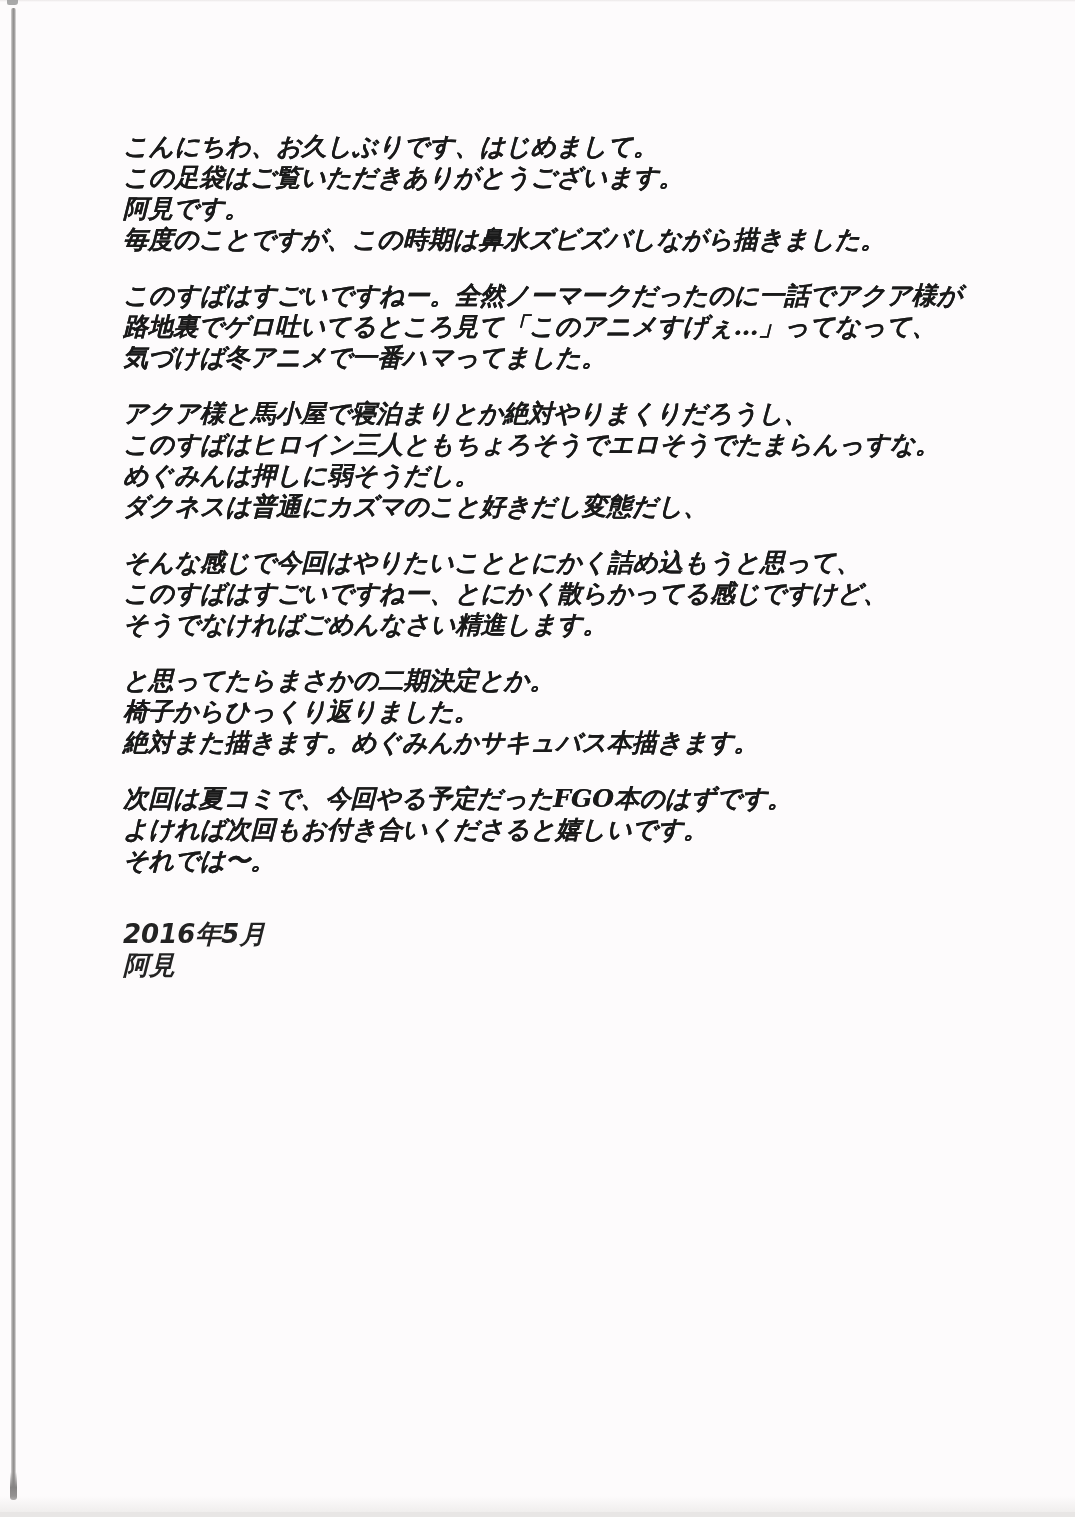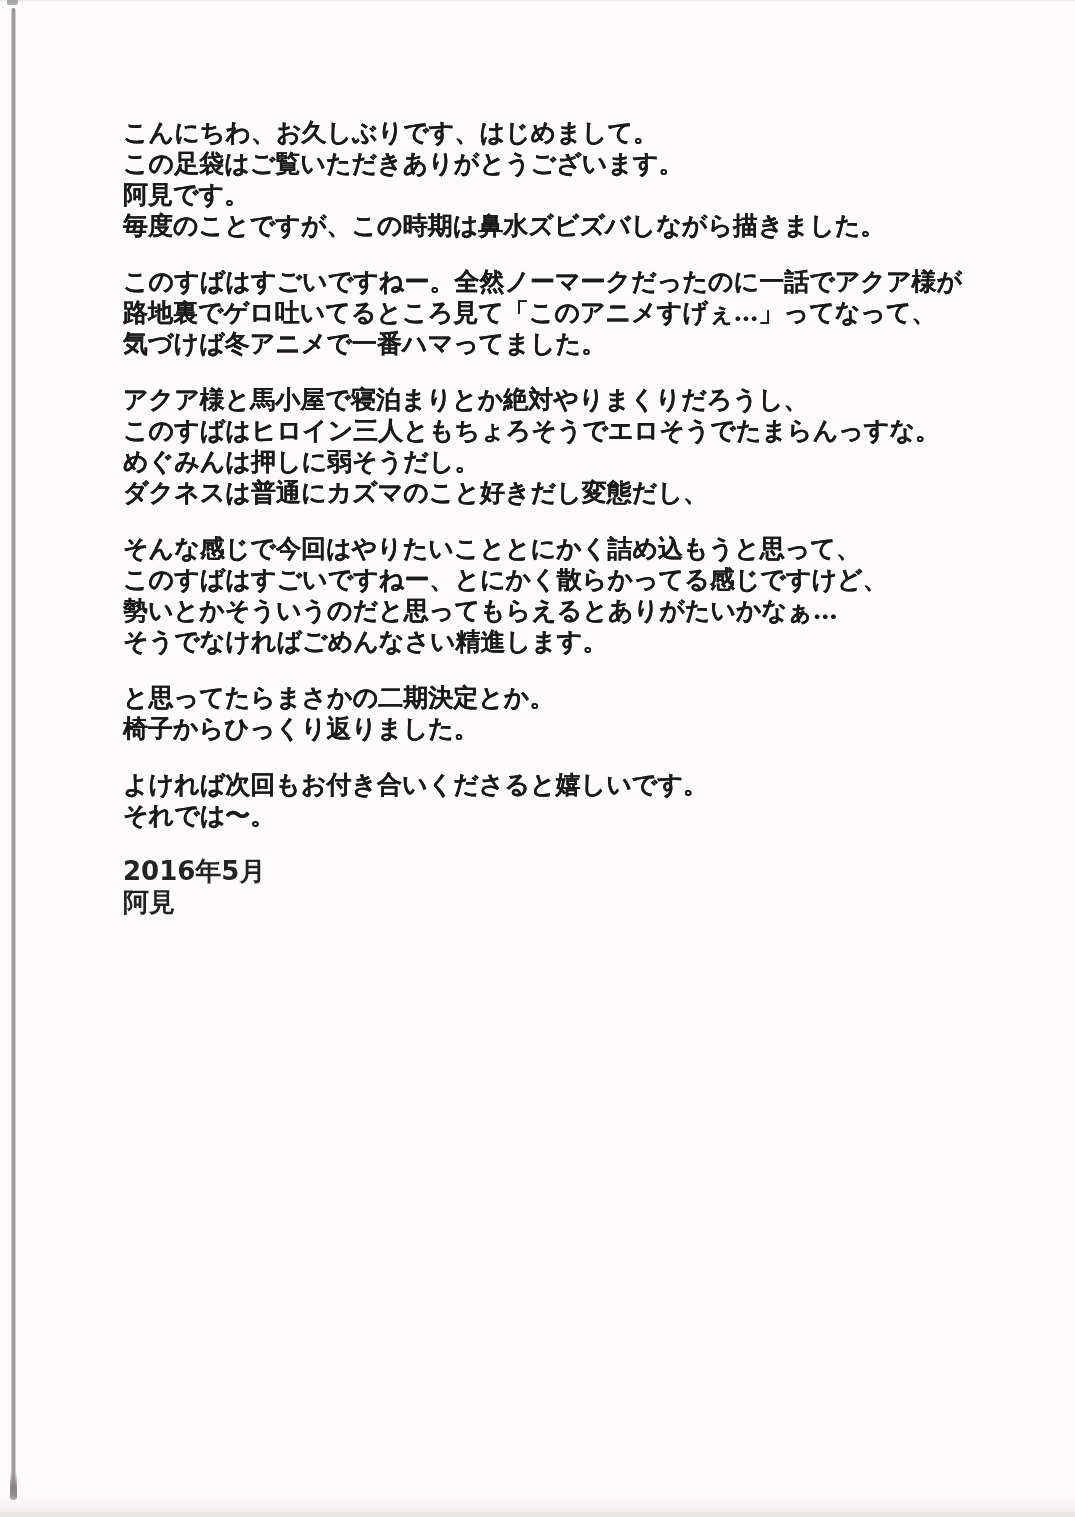--- a/index.html
+++ b/index.html
@@ -55,38 +55,39 @@
     position: absolute;
     left: 0; right: 0; bottom: 0;
     height: 5px;
     background: #e8e6e5;
   }
 
   
   .text-block {
     position: absolute;
     left: 123px;
-    top: 117px;
+    top: 131px;
     width: 880px;
     color: #1a1a1a;
     font-size: 25px;
     line-height: 31px;
     font-weight: 700;
     letter-spacing: 0;
     text-shadow: 0 0 0.6px rgba(20,20,20,.9);
+    font-style: italic;
   }
   .para {
     margin: 0 0 25px 0;
   }
   .line {
     white-space: nowrap;
     height: 31px;
   }
   .signature {
-    margin-top: 25px;
+    margin-top: 43px;
     font-family: "DejaVu Sans", "Liberation Sans", sans-serif;
     font-size: 26px;
     line-height: 31px;
     font-weight: 600;
     text-shadow: none;
     color: #232323;
   }
 </style>
 </head>
 <body>
@@ -116,30 +117,31 @@
   <div class="para">
     <div class="line">アクア様と馬小屋で寝泊まりとか絶対やりまくりだろうし、</div>
     <div class="line">このすばはヒロイン三人ともちょろそうでエロそうでたまらんっすな。</div>
     <div class="line">めぐみんは押しに弱そうだし。</div>
     <div class="line">ダクネスは普通にカズマのこと好きだし変態だし、</div>
   </div>
 
   <div class="para">
     <div class="line">そんな感じで今回はやりたいこととにかく詰め込もうと思って、</div>
     <div class="line">このすばはすごいですねー、とにかく散らかってる感じですけど、</div>
-    <div class="line">勢いとかそういうのだと思ってもらえるとありがたいかなぁ…</div>
     <div class="line">そうでなければごめんなさい精進します。</div>
   </div>
 
   <div class="para">
     <div class="line">と思ってたらまさかの二期決定とか。</div>
     <div class="line">椅子からひっくり返りました。</div>
+    <div class="line">絶対また描きます。めぐみんかサキュバス本描きます。</div>
   </div>
 
   <div class="para">
+    <div class="line">次回は夏コミで、今回やる予定だったFGO本のはずです。</div>
     <div class="line">よければ次回もお付き合いくださると嬉しいです。</div>
     <div class="line">それでは〜。</div>
   </div>
 
   <div class="para signature">
     <div class="line">2016年5月</div>
     <div class="line">阿見</div>
   </div>
 
 </div>

